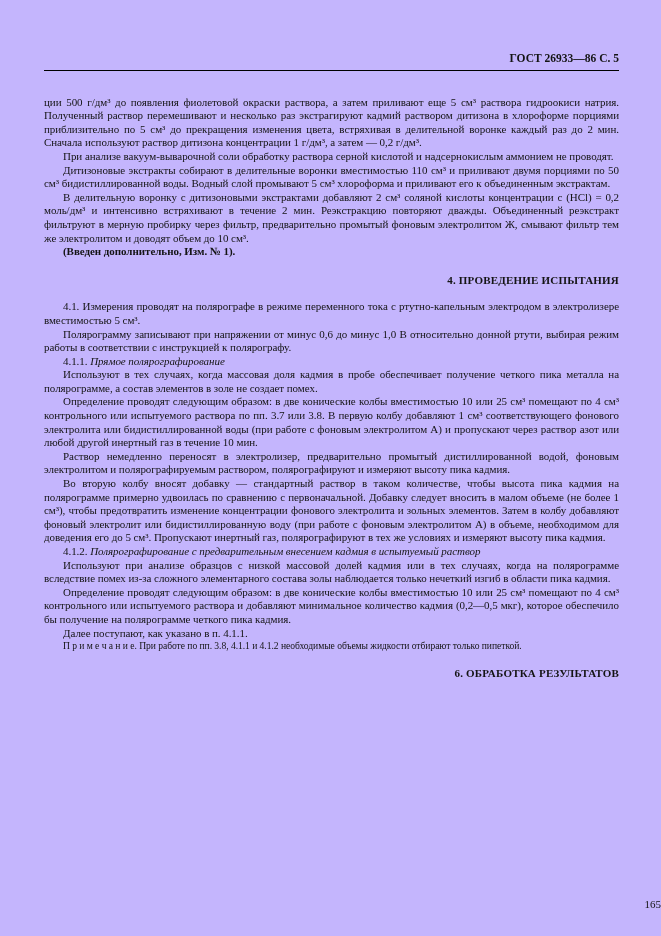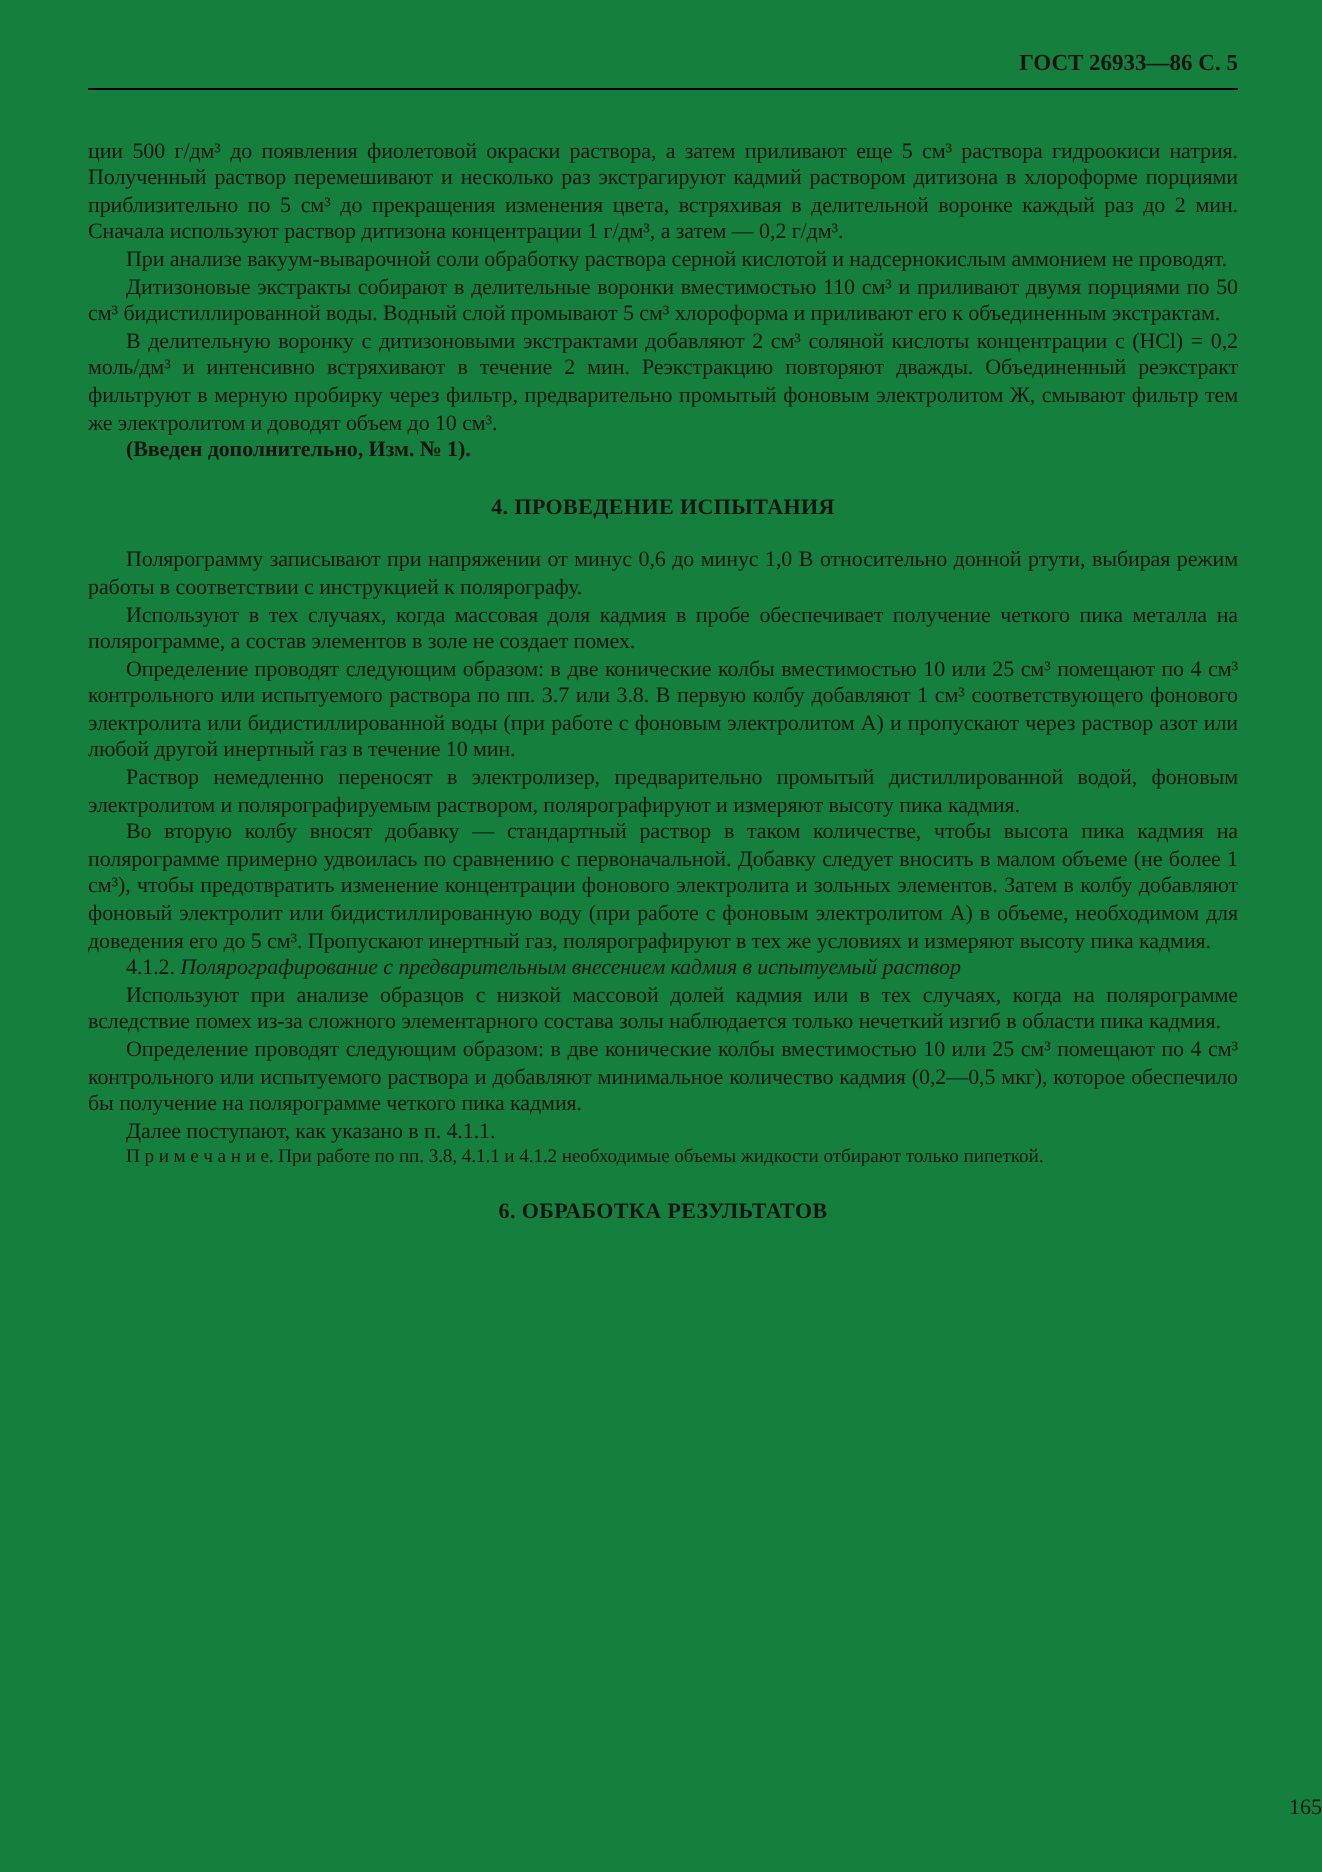--- a/index.html
+++ b/index.html
@@ -5,23 +5,23 @@
   html, body {
     margin: 0;
     padding: 0;
     background: #ffffff;
   }
   .page {
     position: relative;
     width: 661px;
     height: 936px;
     margin: 0 auto;
-    background: #15803d;
+    background: #c4b5fd;
     box-sizing: border-box;
-    padding: 26px 42px 0 44px;
+    padding: 52px 42px 0 44px;
     font-family: "Liberation Serif", "DejaVu Serif", serif;
     font-size: 11px;
     line-height: 13.6px;
     color: #141414;
   }
   .page-header {
     display: flex;
     justify-content: flex-end;
     font-weight: bold;
     font-size: 11.5px;
@@ -36,21 +36,21 @@
     margin: 0;
     text-align: justify;
     text-indent: 19px;
     letter-spacing: -0.05px;
   }
   .no-indent { text-indent: 0; }
   .bold { font-weight: bold; }
   .italic { font-style: italic; }
   .heading {
     margin: 15px 0 13px 0;
-    text-align: center;
+    text-align: right;
     font-weight: bold;
     text-indent: 0;
     letter-spacing: 0.2px;
   }
   .note {
     font-size: 9.6px;
     line-height: 11.8px;
   }
   .page-footer {
     position: absolute;
@@ -74,22 +74,24 @@
   <div class="body-text">
 
     <p class="para no-indent">ции 500 г/дм³ до появления фиолетовой окраски раствора, а затем приливают еще 5 см³ раствора гидроокиси натрия. Полученный раствор перемешивают и несколько раз экстрагируют кадмий раствором дитизона в хлороформе порциями приблизительно по 5 см³ до прекращения изменения цвета, встряхивая в делительной воронке каждый раз до 2 мин. Сначала используют раствор дитизона концентрации 1 г/дм³, а затем — 0,2 г/дм³.</p>
     <p class="para">При анализе вакуум-выварочной соли обработку раствора серной кислотой и надсернокислым аммонием не проводят.</p>
     <p class="para">Дитизоновые экстракты собирают в делительные воронки вместимостью 110 см³ и приливают двумя порциями по 50 см³ бидистиллированной воды. Водный слой промывают 5 см³ хлороформа и приливают его к объединенным экстрактам.</p>
     <p class="para">В делительную воронку с дитизоновыми экстрактами добавляют 2 см³ соляной кислоты концентрации с (НСl) = 0,2 моль/дм³ и интенсивно встряхивают в течение 2 мин. Реэкстракцию повторяют дважды. Объединенный реэкстракт фильтруют в мерную пробирку через фильтр, предварительно промытый фоновым электролитом Ж, смывают фильтр тем же электролитом и доводят объем до 10 см³.</p>
     <p class="para bold">(Введен дополнительно, Изм. № 1).</p>
 
     <p class="para heading">4. ПРОВЕДЕНИЕ ИСПЫТАНИЯ</p>
 
+    <p class="para">4.1. Измерения проводят на полярографе в режиме переменного тока с ртутно-капельным электродом в электролизере вместимостью 5 см³.</p>
     <p class="para">Полярограмму записывают при напряжении от минус 0,6 до минус 1,0 В относительно донной ртути, выбирая режим работы в соответствии с инструкцией к полярографу.</p>
 
+    <p class="para"><span>4.1.1.</span> <span class="italic">Прямое полярографирование</span></p>
 
     <p class="para">Используют в тех случаях, когда массовая доля кадмия в пробе обеспечивает получение четкого пика металла на полярограмме, а состав элементов в золе не создает помех.</p>
     <p class="para">Определение проводят следующим образом: в две конические колбы вместимостью 10 или 25 см³ помещают по 4 см³ контрольного или испытуемого раствора по пп. 3.7 или 3.8. В первую колбу добавляют 1 см³ соответствующего фонового электролита или бидистиллированной воды (при работе с фоновым электролитом А) и пропускают через раствор азот или любой другой инертный газ в течение 10 мин.</p>
     <p class="para">Раствор немедленно переносят в электролизер, предварительно промытый дистиллированной водой, фоновым электролитом и полярографируемым раствором, полярографируют и измеряют высоту пика кадмия.</p>
     <p class="para">Во вторую колбу вносят добавку — стандартный раствор в таком количестве, чтобы высота пика кадмия на полярограмме примерно удвоилась по сравнению с первоначальной. Добавку следует вносить в малом объеме (не более 1 см³), чтобы предотвратить изменение концентрации фонового электролита и зольных элементов. Затем в колбу добавляют фоновый электролит или бидистиллированную воду (при работе с фоновым электролитом А) в объеме, необходимом для доведения его до 5 см³. Пропускают инертный газ, полярографируют в тех же условиях и измеряют высоту пика кадмия.</p>
 
     <p class="para"><span>4.1.2.</span> <span class="italic">Полярографирование с предварительным внесением кадмия в испытуемый раствор</span></p>
 
     <p class="para">Используют при анализе образцов с низкой массовой долей кадмия или в тех случаях, когда на полярограмме вследствие помех из-за сложного элементарного состава золы наблюдается только нечеткий изгиб в области пика кадмия.</p>
     <p class="para">Определение проводят следующим образом: в две конические колбы вместимостью 10 или 25 см³ помещают по 4 см³ контрольного или испытуемого раствора и добавляют минимальное количество кадмия (0,2—0,5 мкг), которое обеспечило бы получение на полярограмме четкого пика кадмия.</p>

